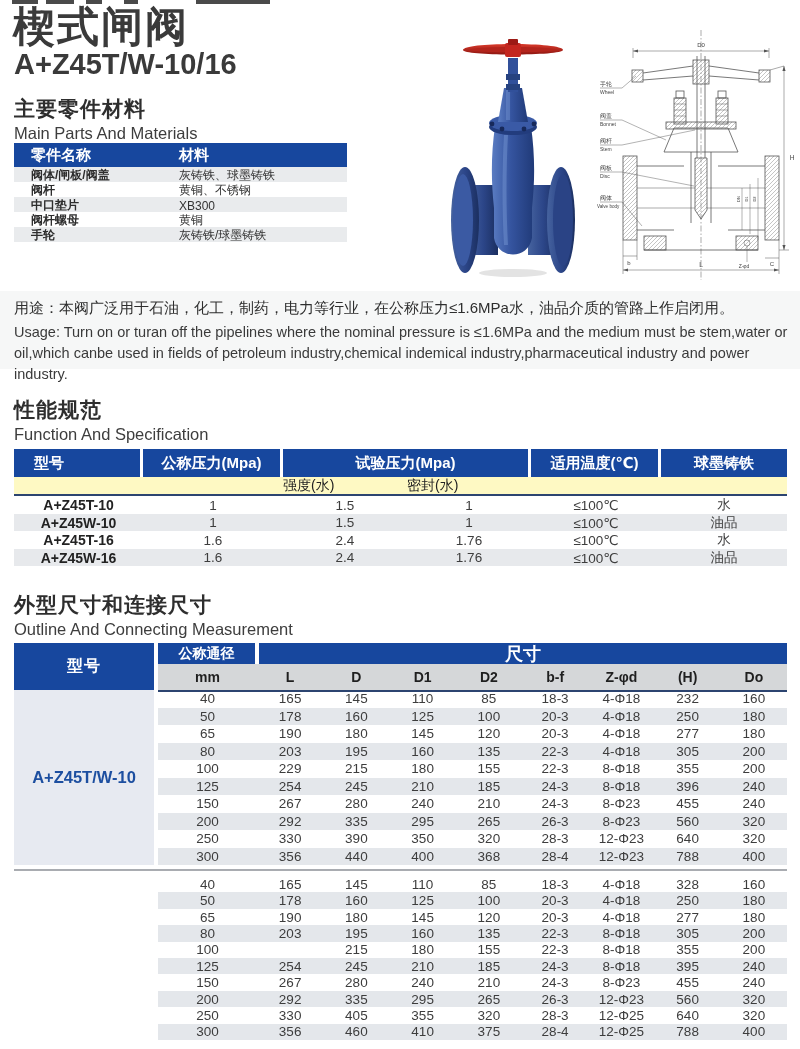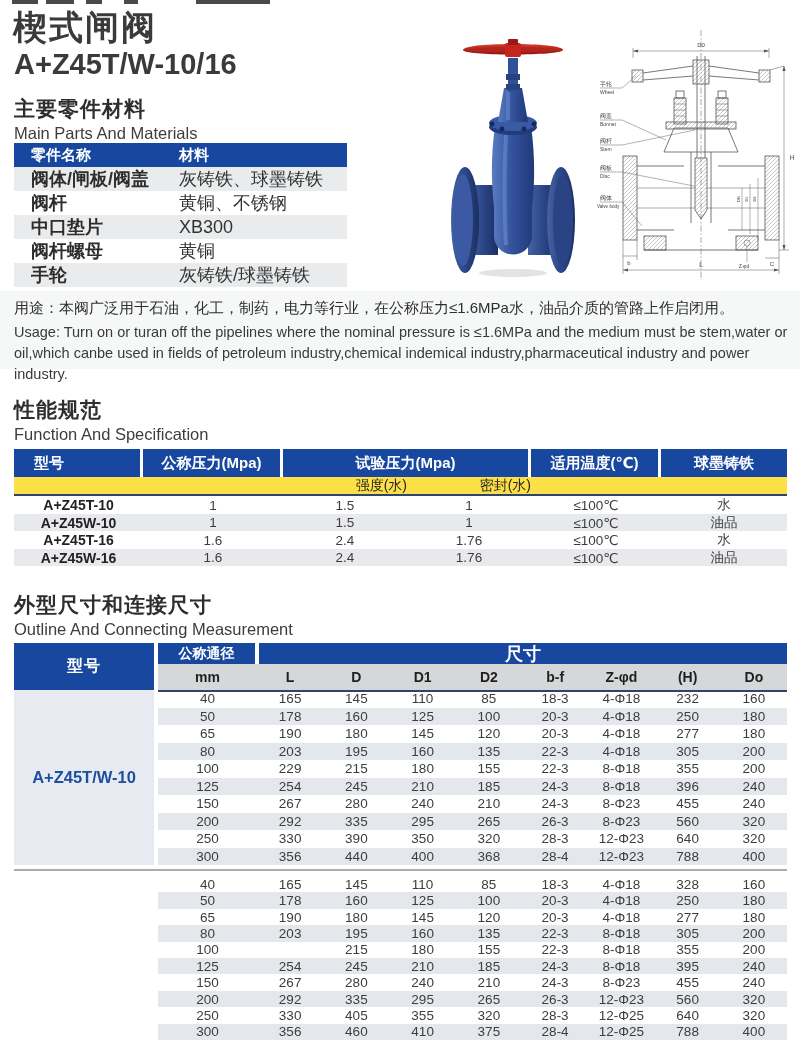--- a/index.html
+++ b/index.html
@@ -3,53 +3,53 @@
 <meta charset="utf-8">
 <style>
   * { margin:0; padding:0; box-sizing:border-box; }
   html,body { background:#ffffff; }
   body { font-family:"Liberation Sans","DejaVu Sans",sans-serif; color:#333; }
   #page { position:relative; width:800px; height:1049px; background:#fff; overflow:hidden; }
 
   
   .top-marks span { position:absolute; top:0; height:4px; background:#4a4a4a; }
 
-  .page-title { position:absolute; left:13px; top:8px; font-size:34px; line-height:38px;
+  .page-title { position:absolute; left:13px; top:8px; font-size:42px; line-height:38px;
     font-weight:bold; color:#3a3a3a; letter-spacing:2px; }
   .page-model { position:absolute; left:14px; top:49px; font-size:29px; line-height:30px;
     font-weight:bold; color:#3a3a3a; }
 
   .section-head { position:absolute; left:14px; }
   .sh-zh { font-size:21px; line-height:24px; font-weight:bold; color:#2e2e2e; letter-spacing:1px; }
   .sh-en { font-size:16.5px; line-height:19px; color:#3d3d3d; margin-top:3px; }
 
   
   .mat-table { position:absolute; left:14px; top:143px; width:333px; }
   .mt-header { display:grid; grid-template-columns:155px 1fr; height:24px; align-items:center;
     background:var(--blue); color:#fff; font-weight:bold; font-size:15px; }
   .mt-header div:first-child { padding-left:17px; }
   .mt-header div:last-child  { padding-left:10px; }
-  .m-row { display:grid; grid-template-columns:155px 1fr; height:24px; align-items:center; font-size:18px; }
+  .m-row { display:grid; grid-template-columns:155px 1fr; height:15px; align-items:center; font-size:12px; }
   .m-row.alt { background:#e9ebed; }
   .m-cell.part { font-weight:bold; padding-left:17px; color:#2d2d2d; }
   .m-cell.mat  { padding-left:10px; color:#333; }
 
   
   .usage { position:absolute; left:0; top:291px; width:800px; height:78px; background:#f6f7f7; }
   .usage-zh { position:absolute; left:14px; top:8px; font-size:15px; color:#2e2e2e; white-space:nowrap; }
   .usage-en { position:absolute; left:14px; top:31px; width:778px; font-size:14.5px; line-height:21px; color:#3a3a3a; }
 
   
   .spec-table { position:absolute; left:14px; top:449px; width:773px; }
   .sp-header { display:grid; grid-template-columns:126px 137px 245px 127px 126px; column-gap:3px; height:28px; }
   .sp-header > div { background:var(--blue); color:#fff; font-weight:bold; font-size:15px;
     display:flex; align-items:center; justify-content:center; }
   .sp-header > div:first-child { justify-content:flex-start; padding-left:20px; }
   .sp-sub { display:grid; grid-template-columns:129px 140px 124px 124px 130px 126px; height:17px;
-    background:#fde047; align-items:center; text-align:right; font-size:14px; color:#222; }
+    background:#fef9c3; align-items:center; text-align:left; font-size:14px; color:#222; }
   .sp-rule { height:2px; background:#2c4470; }
   .s-row { display:grid; grid-template-columns:129px 140px 124px 124px 130px 126px; height:17.5px;
     align-items:center; text-align:center; font-size:13.5px; color:#3d3d3d; }
   .s-row.alt { background:#e7e9ec; }
   .s-row .model { font-weight:bold; color:#222; font-size:14px; }
 
   
   .dim-table { position:absolute; left:14px; top:643px; width:773px; height:397px; }
   .dt-blue { position:absolute; background:var(--blue); color:#fff; font-weight:bold;
     display:flex; align-items:center; justify-content:center; }

